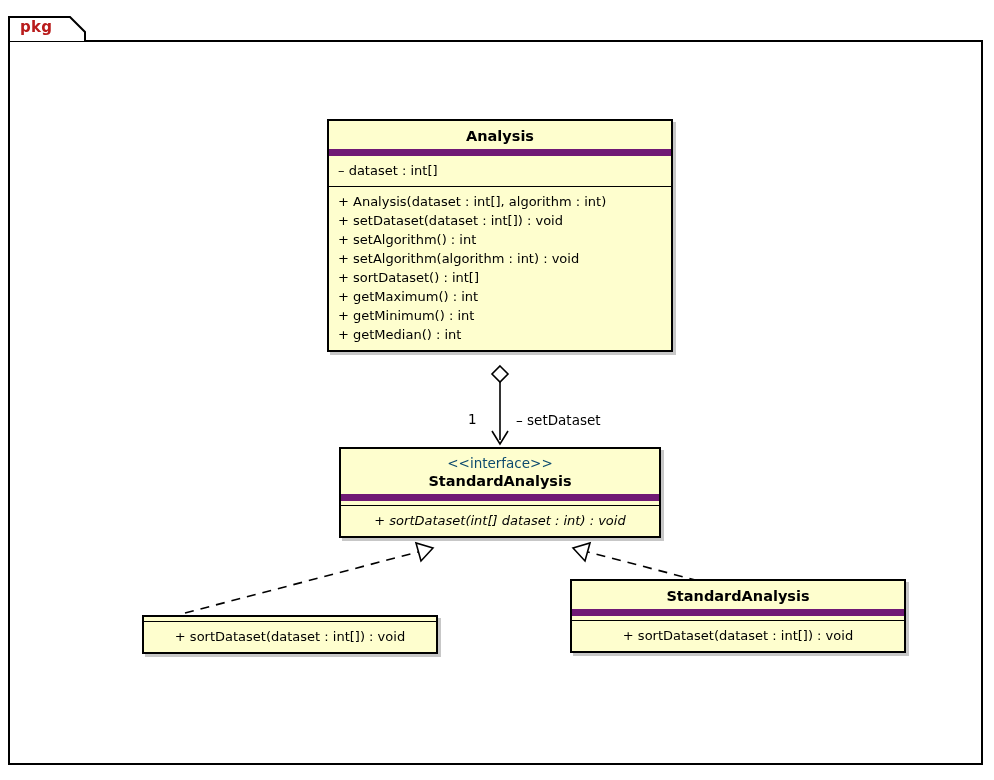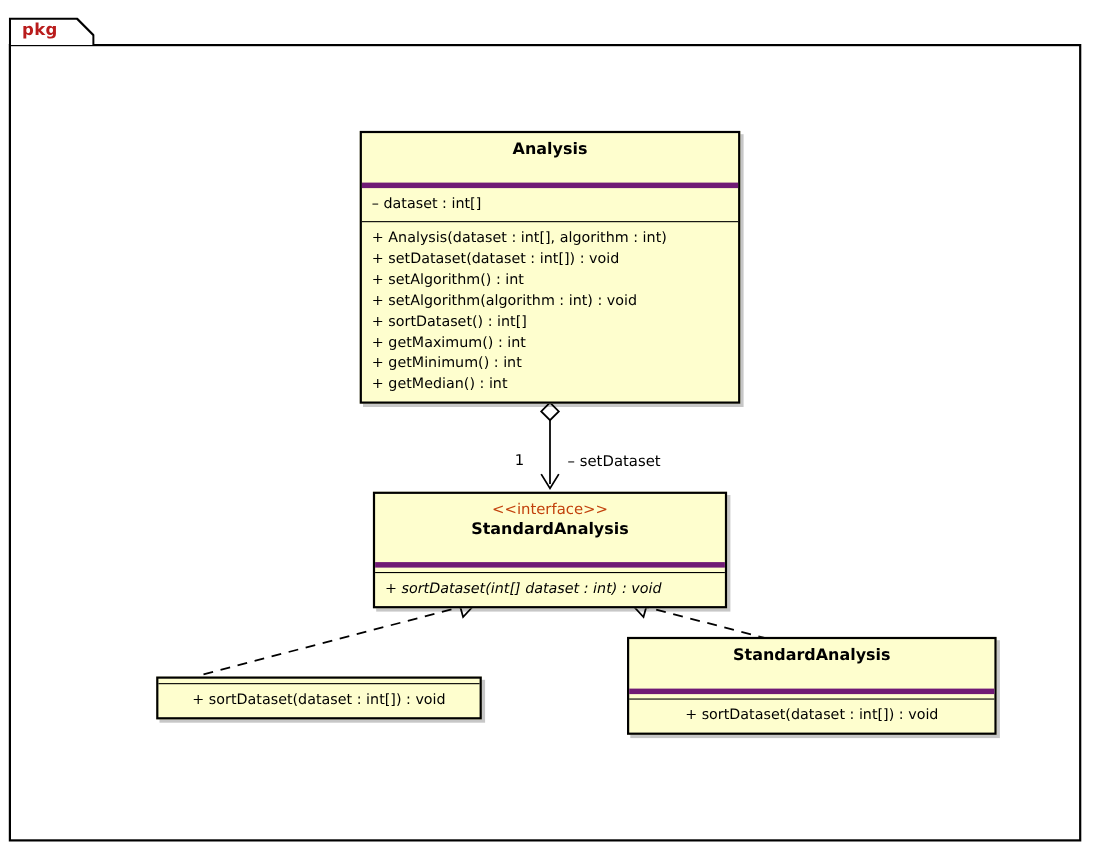--- a/index.html
+++ b/index.html
@@ -53,35 +53,35 @@
 
   
   .uml-box {
     position: absolute;
     box-sizing: border-box;
     background: #fefece;
     border: 2px solid #000000;
     box-shadow: 3px 3px 0 rgba(0,0,0,0.22);
   }
   .uml-header {
-    padding: 6px 8px 21px 8px;
+    padding: 6px 8px 4px 8px;
     text-align: center;
-    border-bottom: 5px solid #701a75;
+    border-bottom: 7px solid #701a75;
   }
   .uml-name {
     font-size: 14.5px;
     font-weight: bold;
     color: #000000;
     line-height: 1.25;
     white-space: nowrap;
   }
   .uml-stereotype {
     font-size: 13.5px;
     font-weight: normal;
-    color: #c2410c;
+    color: #0c4a6e;
     line-height: 1.25;
     white-space: nowrap;
   }
   .uml-compartment {
     border-bottom: 1px solid #000000;
     padding: 5px 9px 6px 9px;
   }
   .uml-compartment.last {
     border-bottom: none;
   }
@@ -119,21 +119,21 @@
   #box-standard {
     left: 570px;
     top: 579px;
     width: 336px;
   }
   #box-parallel .uml-member,
   #box-standard .uml-member {
     text-align: center;
   }
   #box-interface .uml-member {
-    text-align: left;
+    text-align: center;
   }
 
   
   .edge-label {
     position: absolute;
     font-size: 13.5px;
     color: #000000;
     white-space: nowrap;
   }
   #label-multiplicity {

